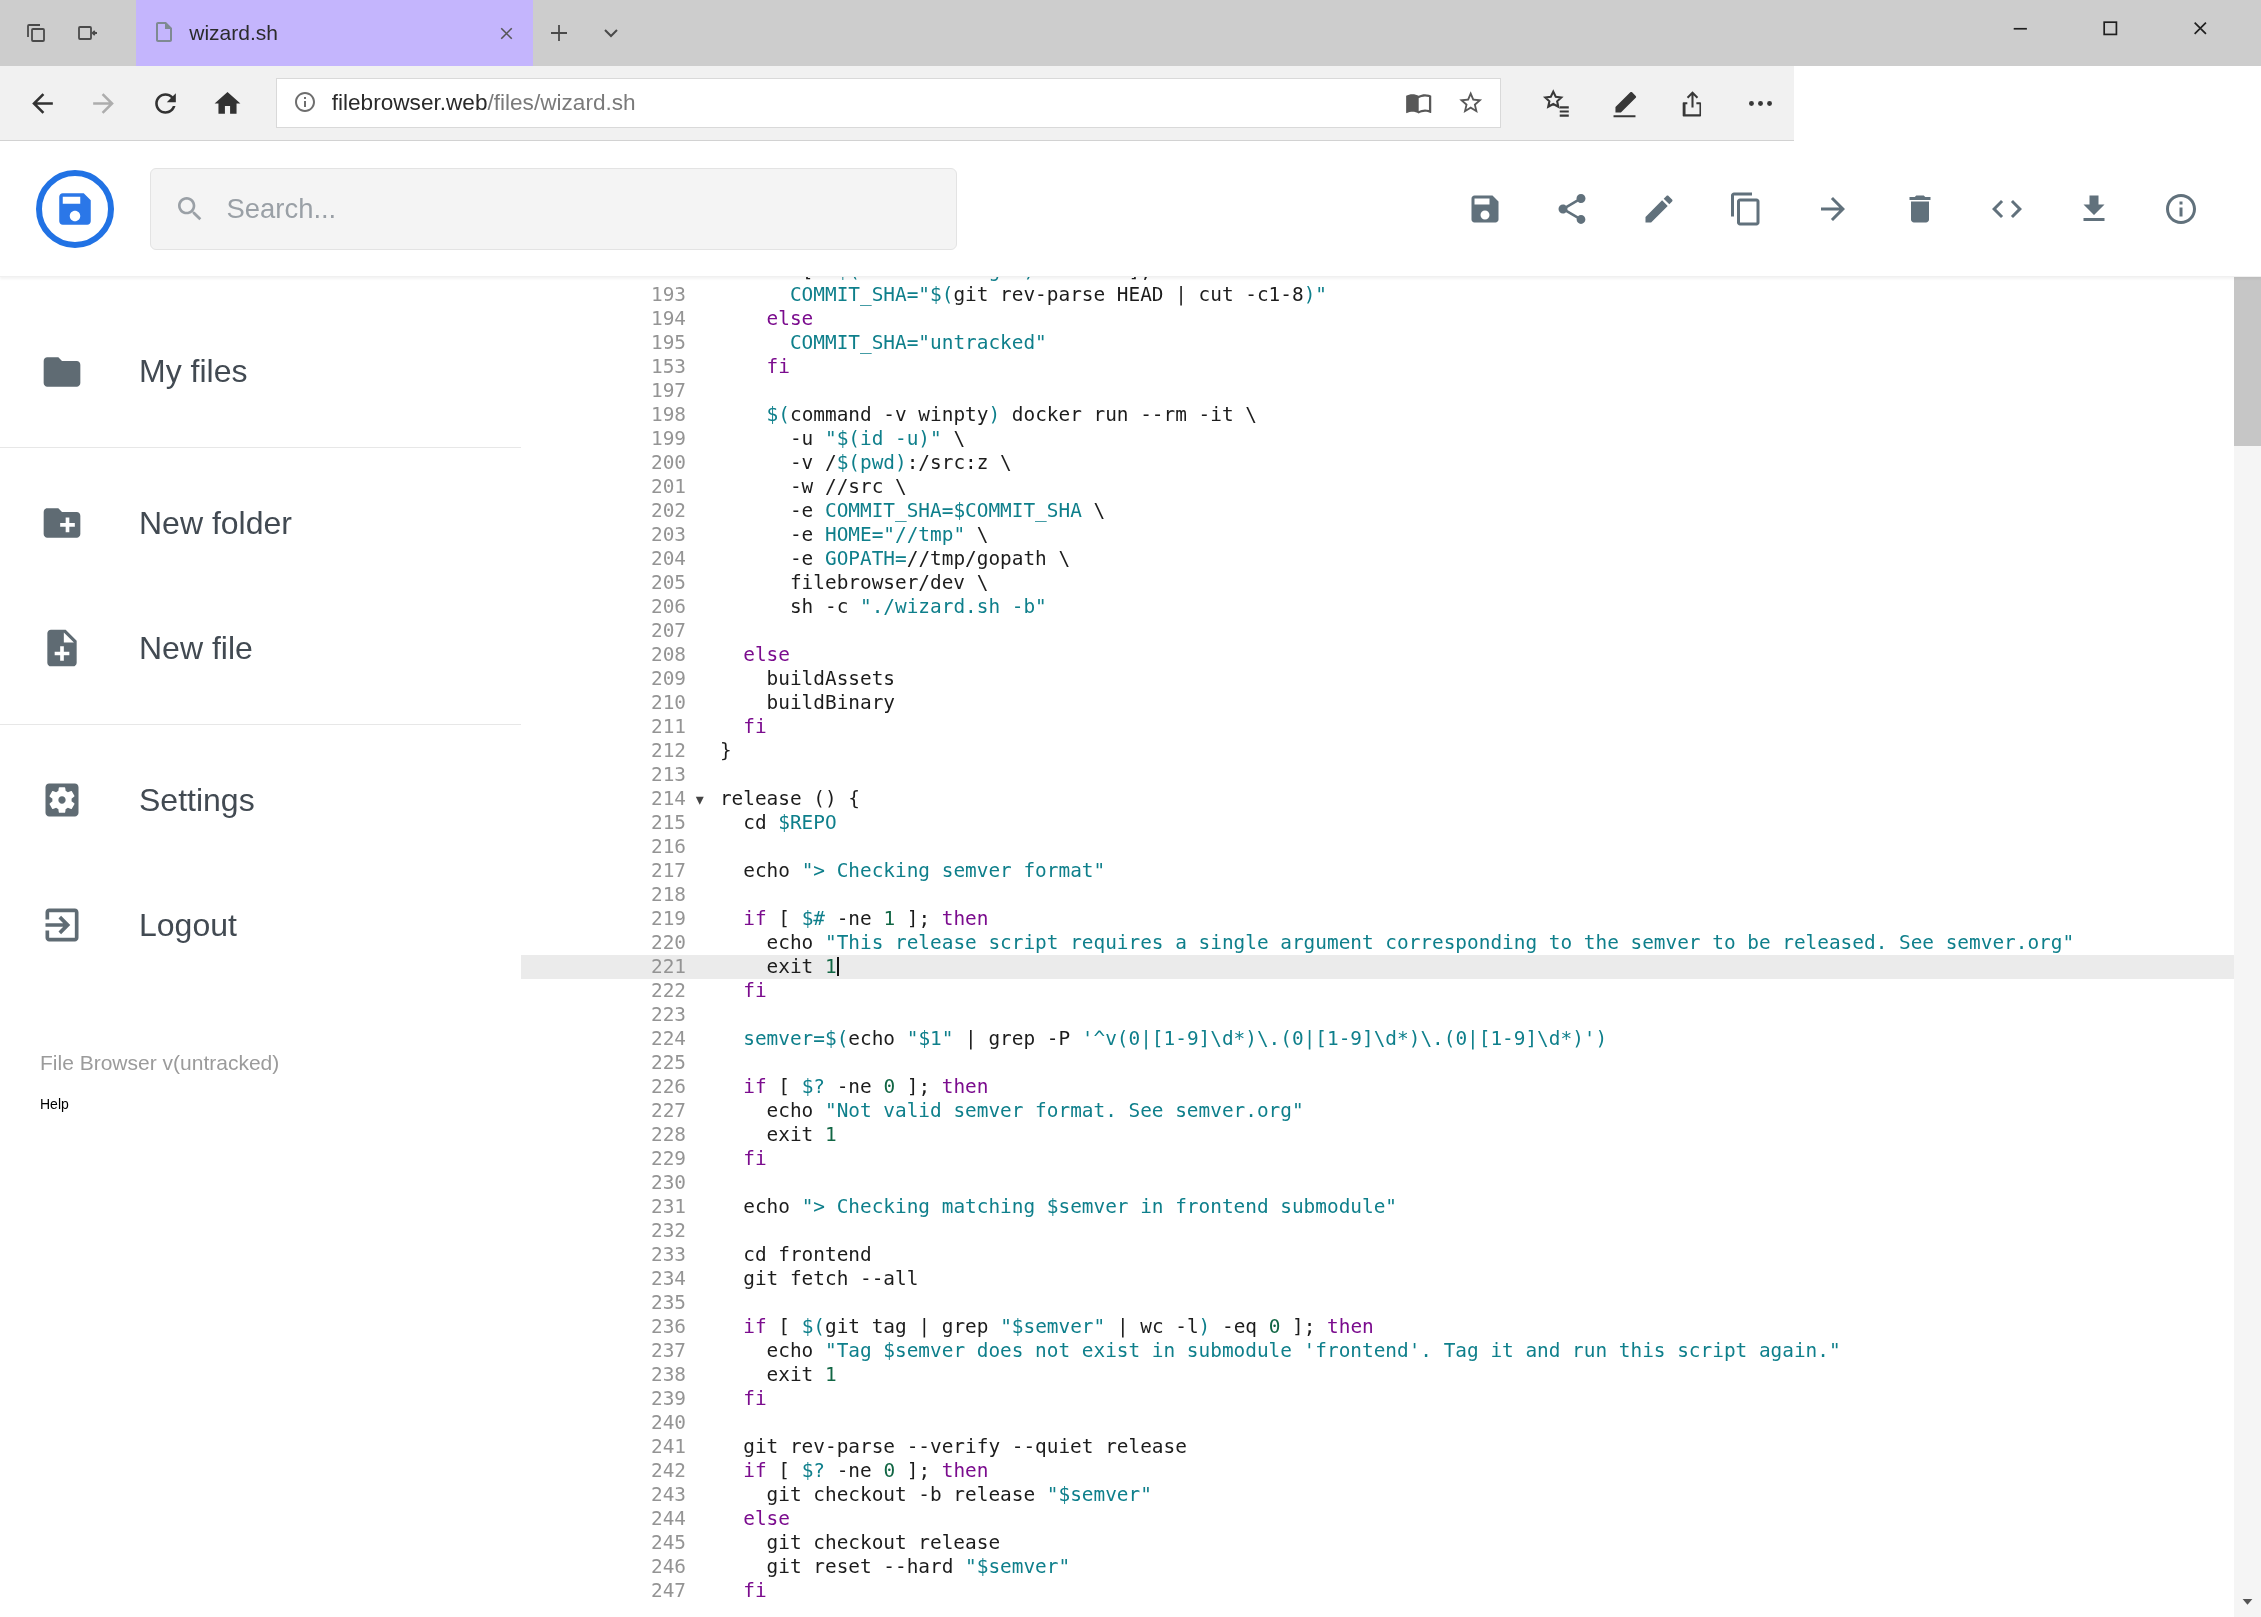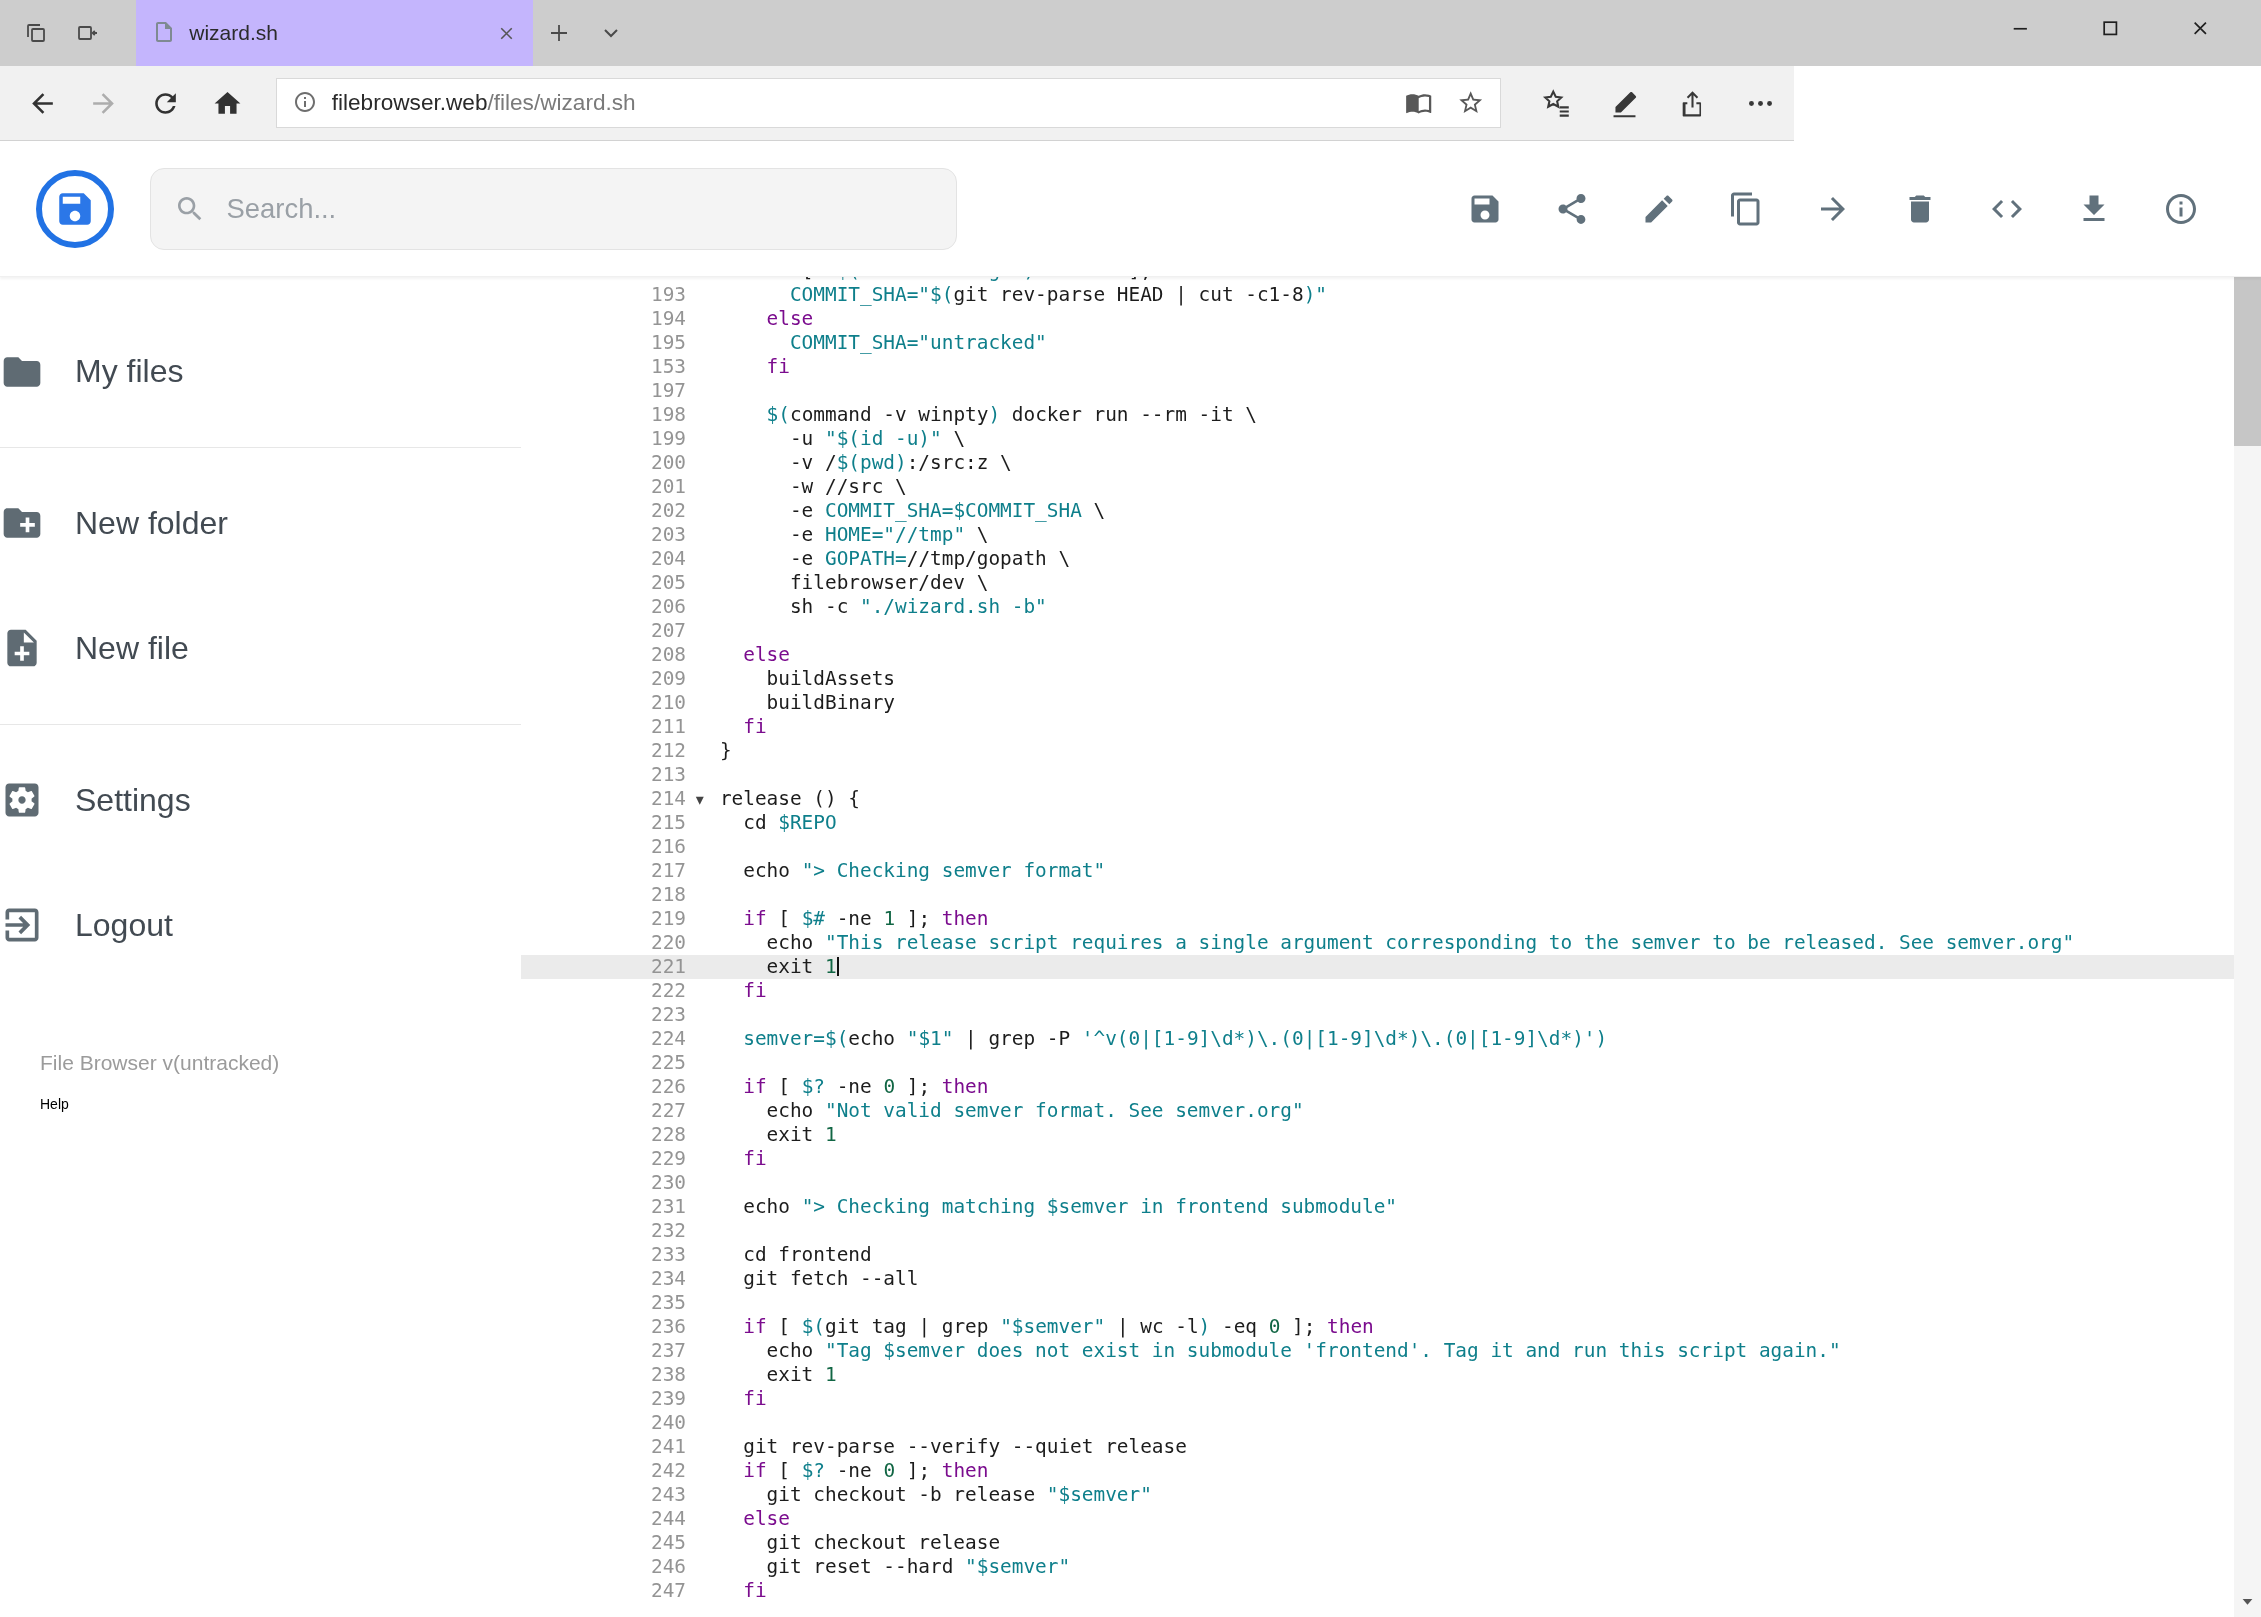--- a/index.html
+++ b/index.html
@@ -40,32 +40,32 @@
 
   
   .page { position:absolute; top:141px; left:0; width:2261px; height:1476px; background:#fff; }
 
   .fb-header { position:absolute; top:0; left:0; right:0; height:136px; background:#fff; z-index:3;
     display:flex; align-items:center; padding-left:36px; border-bottom:0.8px solid #f0f0f0;
     box-shadow:0 1.6px 2.4px rgba(0,0,0,0.05); }
   .logo { width:78px; height:78px; border-radius:50%; border:6.5px solid #2172e4; background:#fff;
     display:flex; align-items:center; justify-content:center; margin-right:36px; flex:none; }
   .logo svg { width:42px; height:42px; fill:#2b77e8; }
-  .search { width:807px; height:82px; background:#f4f4f4; border:0.8px solid #e3e3e3; border-radius:14px;
+  .search { width:807px; height:82px; background:#f4f4f4; border:0.8px solid #e3e3e3; border-radius:6px;
     display:flex; align-items:center; padding:0 22.6px; }
   .search svg { width:32px; height:32px; fill:#9aa0a6; flex:none; }
   .search input { border:none; outline:none; background:transparent; font-size:27.4px; margin-left:21px;
     flex:1; color:#333; font-family:inherit; }
   .search input::placeholder { color:#9aa0a6; }
   .header-actions { margin-left:auto; margin-right:45px; display:flex; gap:16px; }
   .action-btn { width:71px; height:71px; display:flex; align-items:center; justify-content:center; cursor:pointer; }
   .action-btn svg { width:36px; height:36px; fill:#61717c; }
 
   .sidebar { position:absolute; top:136px; left:0; width:521px; bottom:0; padding-top:32px; background:#fff; }
-  .side-item { height:125px; display:flex; align-items:center; cursor:pointer; }
+  .side-item { height:125px; display:flex; align-items:center; padding-left:40px; cursor:pointer;gap:24px; }
   .side-item svg { width:44px; height:44px; fill:#5f6b73; margin-right:31px; flex:none; }
   .side-label { font-size:32px; color:#424a52; }
   .side-divider { height:0.8px; background:#e7e7e7; margin:13px 0; }
   .side-footer { margin-top:63px; padding-left:40px; }
   .side-version { font-size:21px; color:#9b9b9b; }
   .side-help { font-size:14px; color:#000000; margin-top:21px; display:inline-block; cursor:pointer; }
 
   
   .editor { position:absolute; left:521px; top:136px; right:27.4px; bottom:0; overflow:hidden;
     font-family:"DejaVu Sans Mono", monospace; font-size:19.4px; line-height:24px; background:#fff; }

